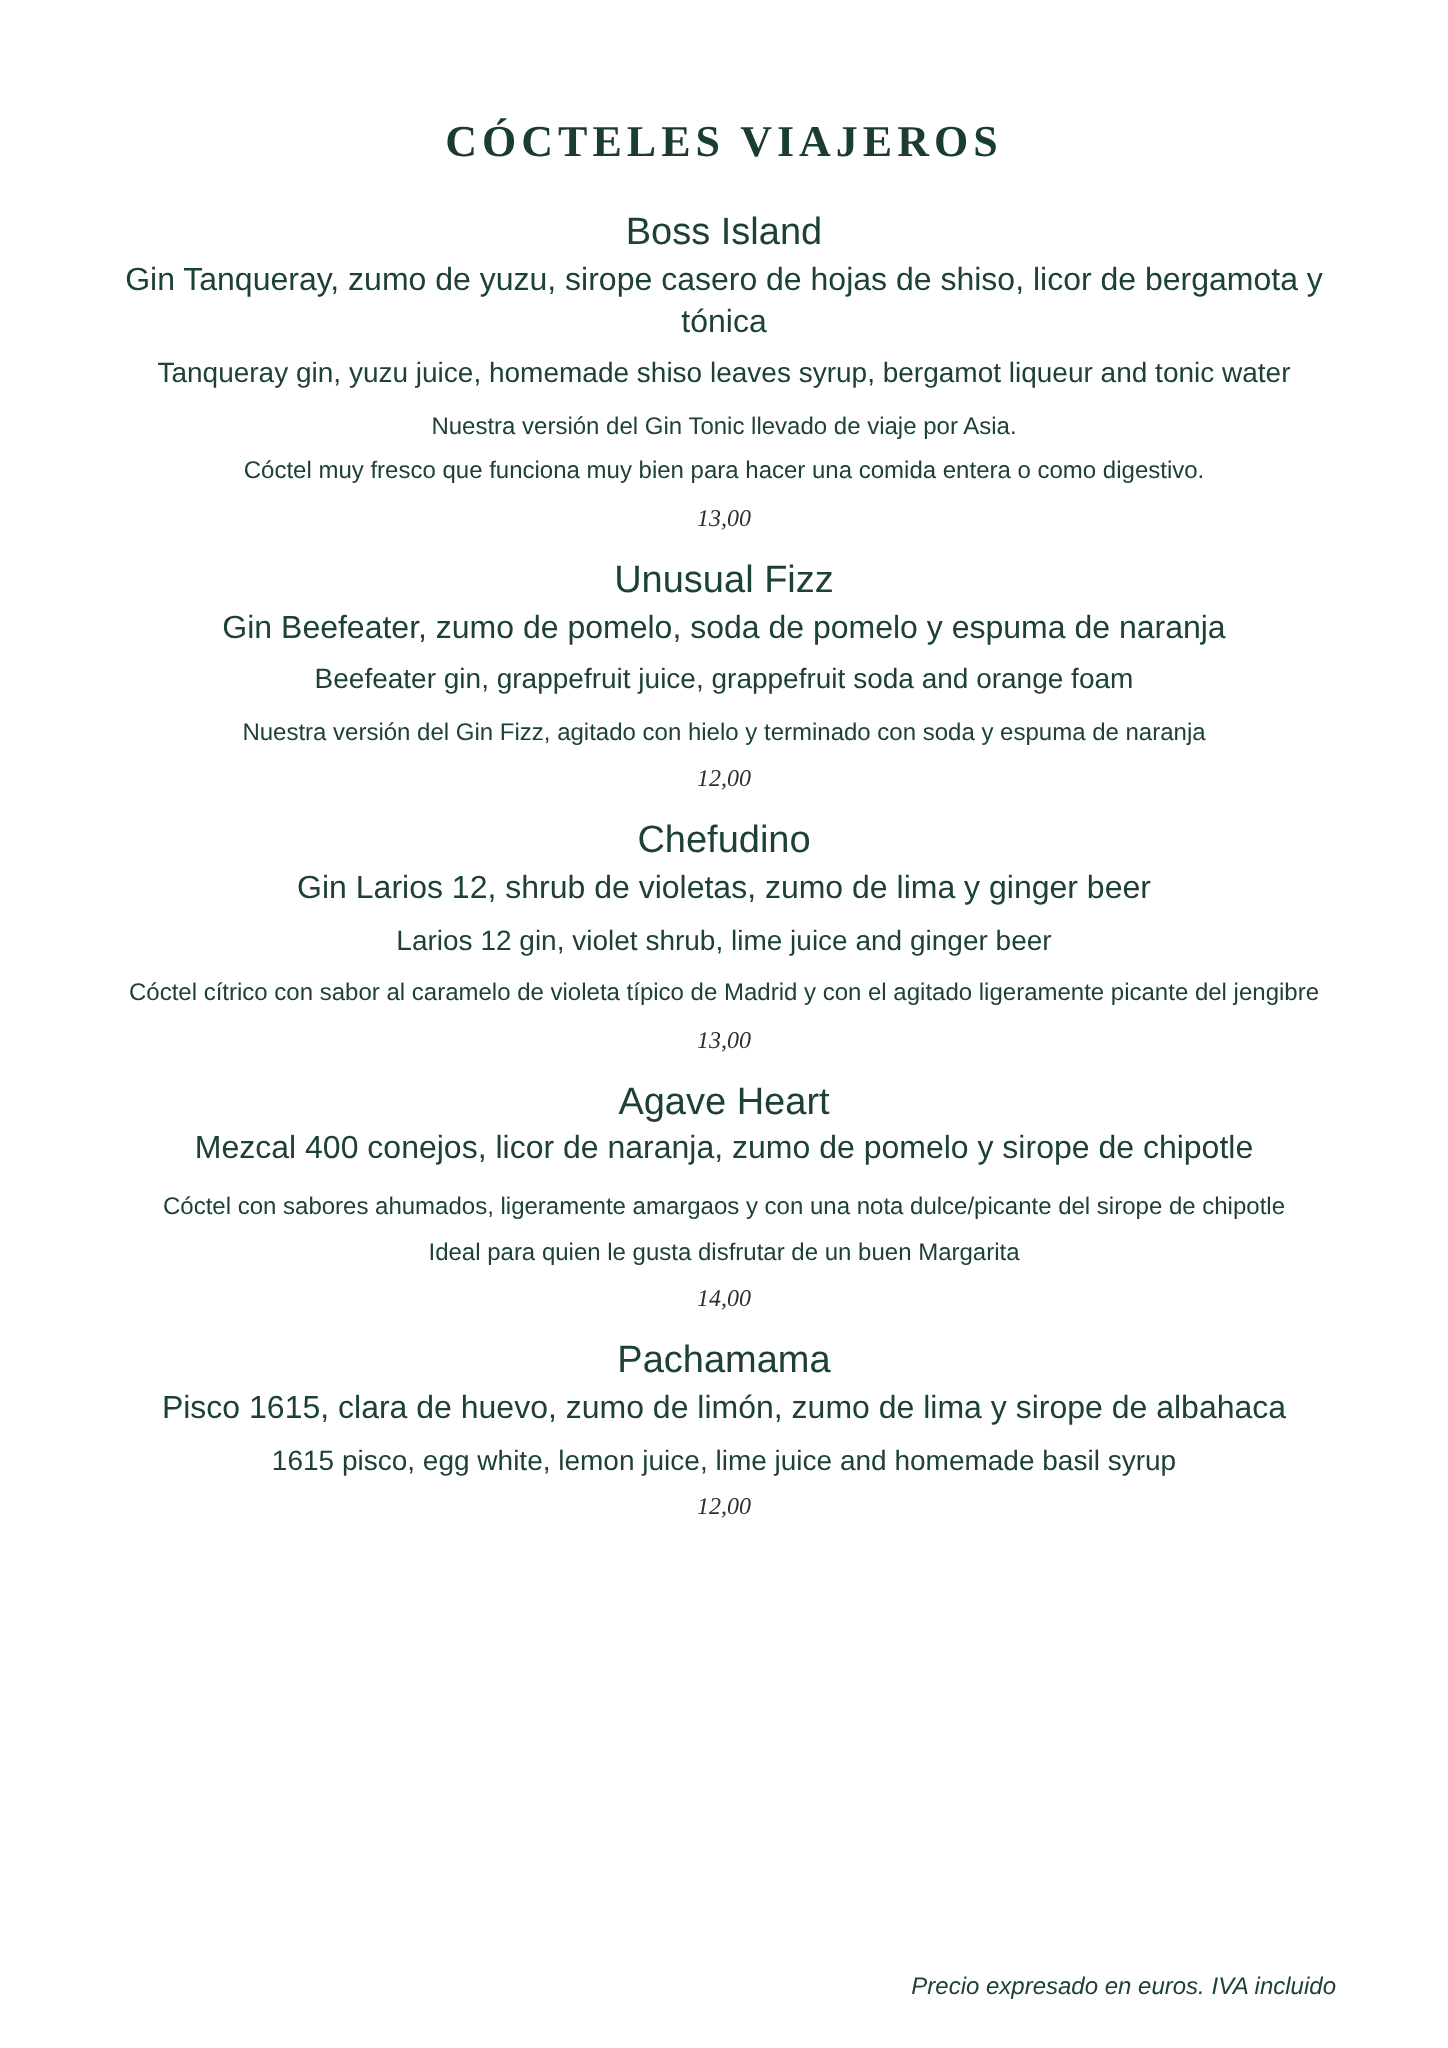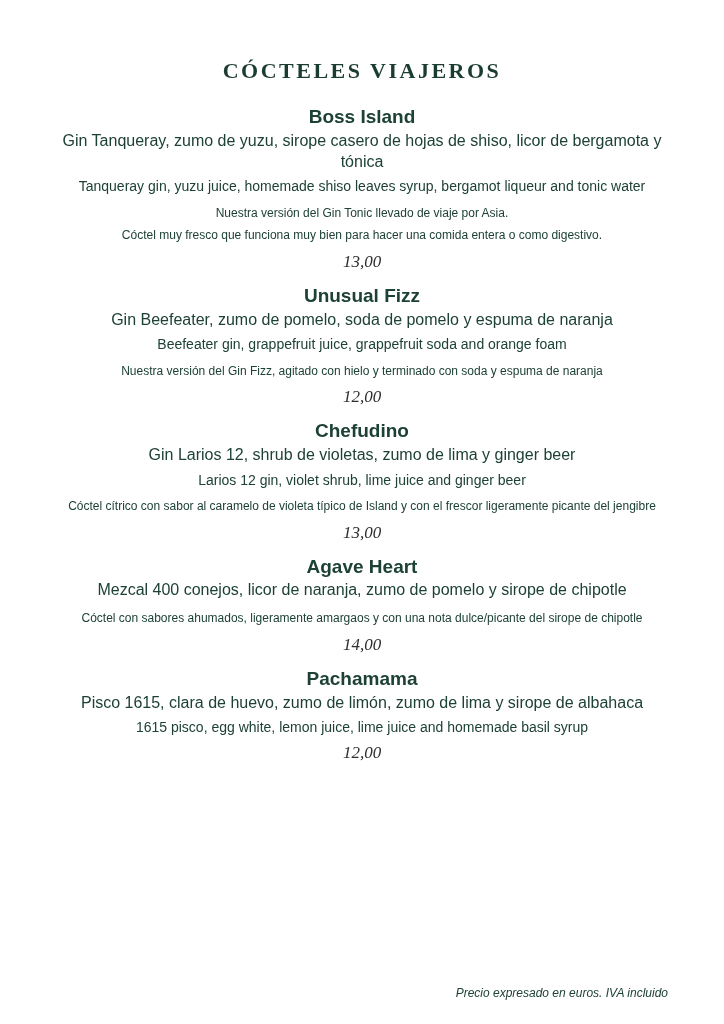--- a/index.html
+++ b/index.html
@@ -28,21 +28,21 @@
     color: #1b3c31;
     text-align: center;
   }
   .cocktail {
     width: 680px;
     text-align: center;
     margin-bottom: 13px;
   }
   .cocktail-name {
     font-size: 19px;
-    font-weight: bold;
+    font-weight: normal;
     line-height: 1.2;
     margin: 0 auto 2px auto;
     color: #1d4135;
     text-align: center;
   }
   .ingredients-es {
     font-size: 16px;
     line-height: 1.3;
     margin: 0 auto;
     max-width: 620px;
@@ -61,21 +61,21 @@
   .note {
     font-size: 12px;
     line-height: 1.55;
     margin: 4px auto;
     max-width: 608px;
     color: #1d4135;
   }
   .price {
     font-family: "Liberation Serif", serif;
     font-style: italic;
-    font-size: 17px;
+    font-size: 12px;
     margin: 7px auto 0 auto;
     color: #2f2f2f;
   }
   .footer-note {
     position: absolute;
     right: 56px;
     bottom: 24px;
     font-size: 12px;
     color: #1d4135;
     font-style: italic;
@@ -107,30 +107,31 @@
       <p class="note">Nuestra versión del Gin Fizz, agitado con hielo y terminado con soda y espuma de naranja</p>
     </div>
     <p class="price">12,00</p>
   </section>
 
   <section class="cocktail">
     <h2 class="cocktail-name">Chefudino</h2>
     <p class="ingredients-es">Gin Larios 12, shrub de violetas, zumo de lima y ginger beer</p>
     <p class="ingredients-en">Larios 12 gin, violet shrub, lime juice and ginger beer</p>
     <div class="notes">
-      <p class="note">Cóctel cítrico con sabor al caramelo de violeta típico de Island y con el frescor ligeramente picante del jengibre</p>
+      <p class="note">Cóctel cítrico con sabor al caramelo de violeta típico de Madrid y con el agitado ligeramente picante del jengibre</p>
     </div>
     <p class="price">13,00</p>
   </section>
 
   <section class="cocktail">
     <h2 class="cocktail-name">Agave Heart</h2>
     <p class="ingredients-es">Mezcal 400 conejos, licor de naranja, zumo de pomelo y sirope de chipotle</p>
     <div class="notes">
       <p class="note">Cóctel con sabores ahumados, ligeramente amargaos y con una nota dulce/picante del sirope de chipotle</p>
+      <p class="note">Ideal para quien le gusta disfrutar de un buen Margarita</p>
     </div>
     <p class="price">14,00</p>
   </section>
 
   <section class="cocktail">
     <h2 class="cocktail-name">Pachamama</h2>
     <p class="ingredients-es">Pisco 1615, clara de huevo, zumo de limón, zumo de lima y sirope de albahaca</p>
     <p class="ingredients-en">1615 pisco, egg white, lemon juice, lime juice and homemade basil syrup</p>
     <p class="price">12,00</p>
   </section>

